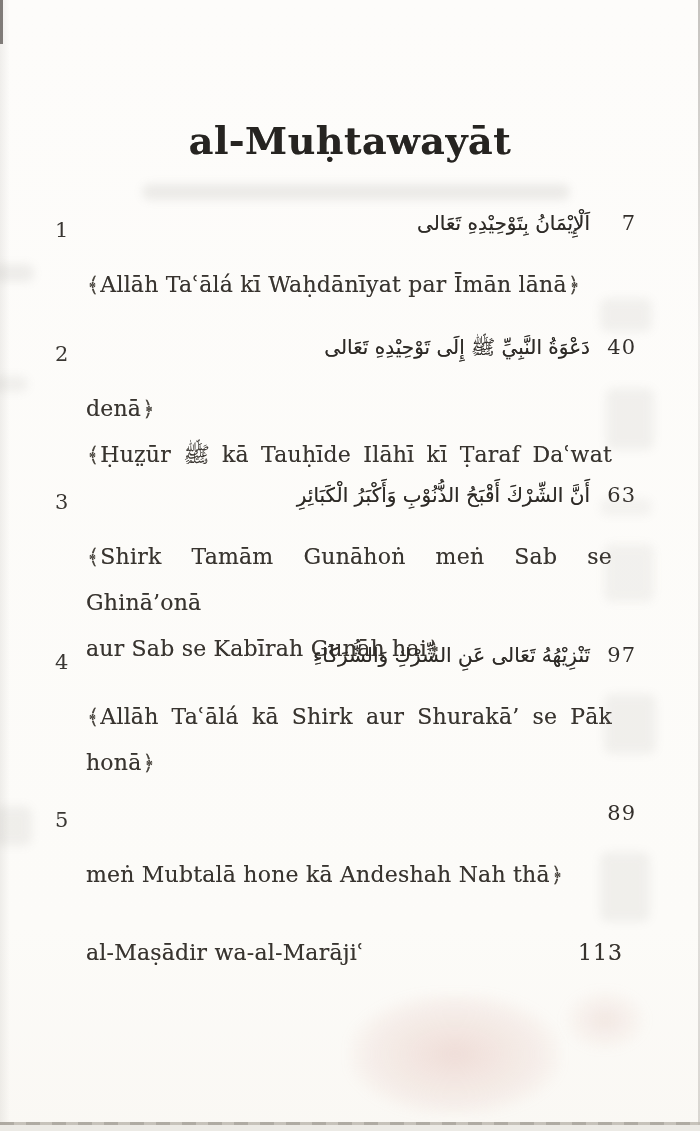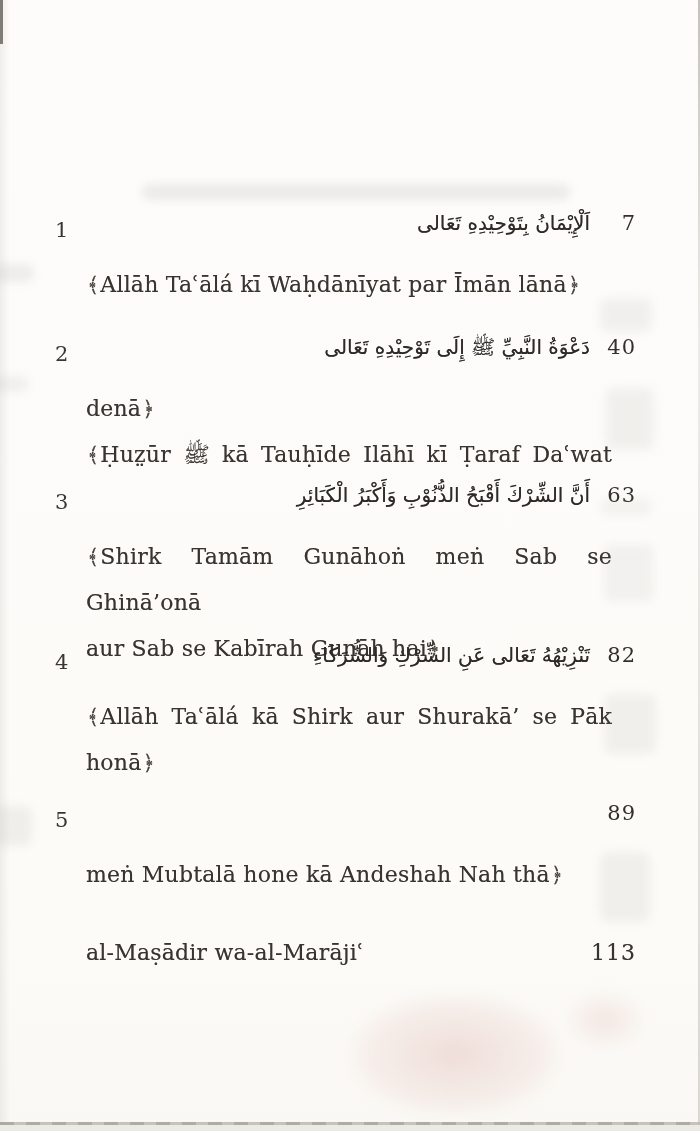--- a/index.html
+++ b/index.html
@@ -43,21 +43,21 @@
   .tline{
     font-size:22px;line-height:46px;letter-spacing:.2px;
     color:#38342f;
     text-align:justify;text-align-last:justify;
     text-shadow:0 0 .5px rgba(56,52,47,.5);
   }
   .tline.last{text-align:left;text-align-last:left;}
   .brk{font-family:"DejaVu Sans",sans-serif;font-size:21px;color:#4a463f;padding:0 1px;}
   
   .footer-row{
-    position:absolute;top:940px;left:86px;right:64px;
+    position:absolute;top:940px;left:86px;right:77px;
     display:flex;justify-content:space-between;align-items:flex-end;
     font-size:22px;color:#38342f;letter-spacing:.2px;
     text-shadow:0 0 .5px rgba(56,52,47,.5);
   }
   .footer-row .pg{letter-spacing:1px;}
   
   .ghost{position:absolute;background:#8d8a84;border-radius:8px;filter:blur(5px);pointer-events:none;}
   .g-titleline{left:142px;top:184px;width:428px;height:16px;opacity:.15;}
   .g-r1{left:600px;top:298px;width:52px;height:34px;opacity:.10;}
   .g-r2{left:606px;top:388px;width:48px;height:62px;opacity:.10;}
@@ -82,20 +82,21 @@
     background:linear-gradient(180deg,rgba(140,136,130,.50),rgba(140,136,130,.14) 30%,rgba(140,136,130,.30));}
   .bottom-line{position:absolute;left:0;top:1122px;width:100%;height:3px;opacity:.8;
     background:repeating-linear-gradient(90deg,#9d988f 0 14px,#bab5ac 14px 26px);}
   .bottom-strip{position:absolute;left:0;top:1125px;width:100%;height:6px;background:#eceae5;}
 </style>
 </head>
 <body>
 
 <div class="sheet" style="color: rgb(54, 51, 47);">
 
+  <h1 class="title">al-Muḥtawayāt</h1>
 
   <div id="entries">
   <div class="entry e1">
     <div class="arabic-row">
       <span class="serial">1</span>
       <span class="arabic" lang="ar" dir="rtl">اَلْإِيْمَانُ بِتَوْحِيْدِهِ تَعَالى</span>
       <span class="pagenum">7</span>
     </div>
     <div class="trans">
           <div class="tline last"><span class="brk">﴾</span>Allāh Taʿālá kī Waḥdānīyat par Īmān lānā<span class="brk">﴿</span></div>
@@ -123,21 +124,21 @@
     <div class="trans">
           <div class="tline"><span class="brk">﴾</span>Shirk Tamām Gunāhoṅ meṅ Sab se Ghinā’onā</div>
           <div class="tline last">aur Sab se Kabīrah Gunāh hai<span class="brk">﴿</span></div>
         </div>
   </div>
 
   <div class="entry e4">
     <div class="arabic-row">
       <span class="serial">4</span>
       <span class="arabic" lang="ar" dir="rtl">تَنْزِيْهُهُ تَعَالى عَنِ الشِّرْكِ وَالشُّرَكَاءِ</span>
-      <span class="pagenum">82</span>
+      <span class="pagenum">97</span>
     </div>
     <div class="trans">
           <div class="tline"><span class="brk">﴾</span>Allāh Taʿālá kā Shirk aur Shurakā’ se Pāk</div>
           <div class="tline last">honā<span class="brk">﴿</span></div>
         </div>
   </div>
 
   <div class="entry e5">
     <div class="arabic-row">
       <span class="serial">5</span>

